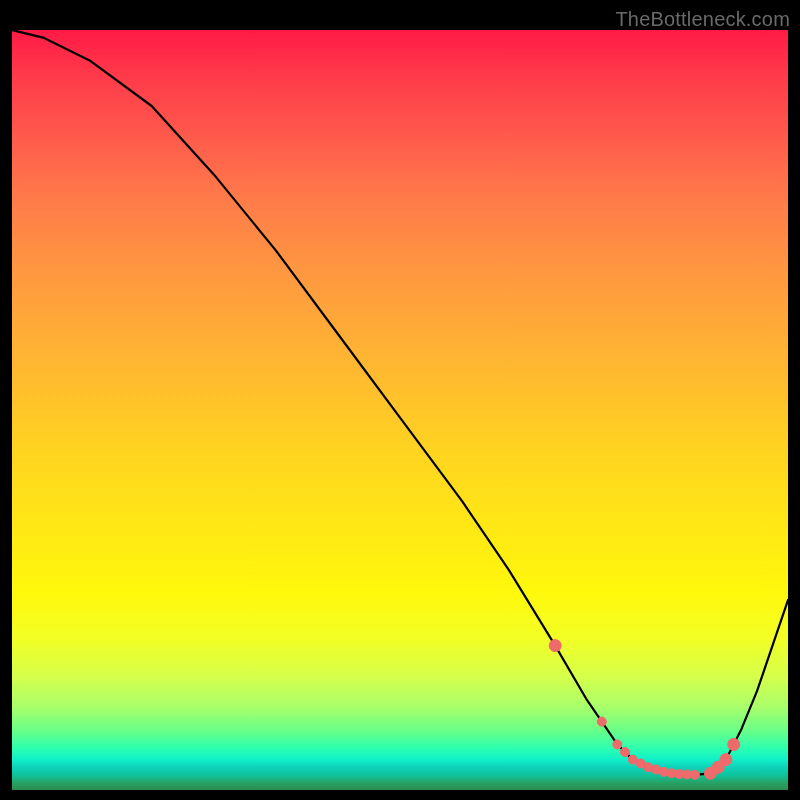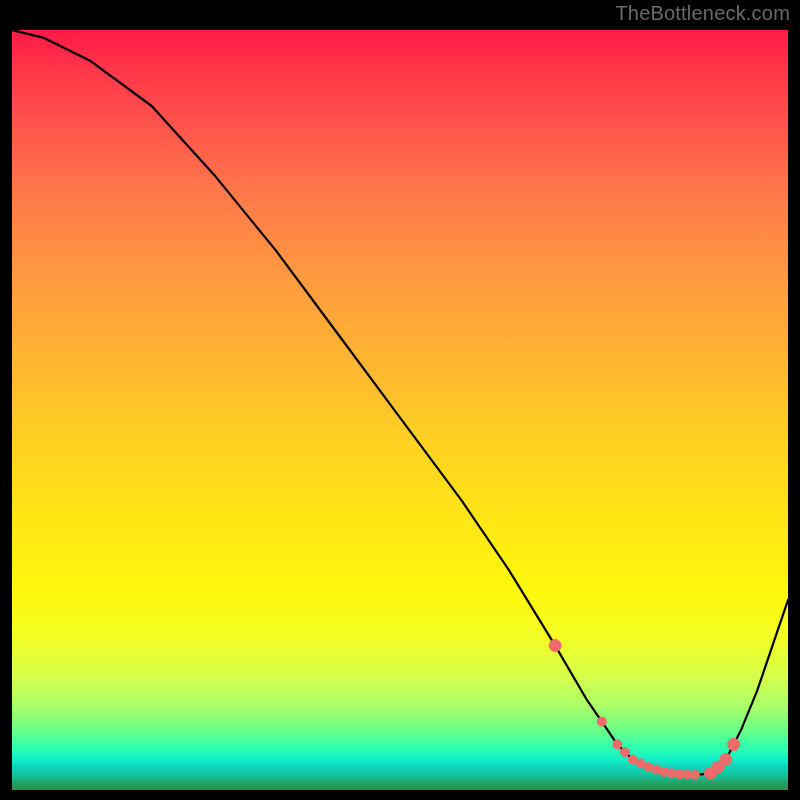--- a/index.html
+++ b/index.html
@@ -49,21 +49,21 @@
       #25a468 99%,
       #2e8a4b 100%
     );
   }
   .curve {
     position: absolute;
     inset: 0;
   }
   .watermark {
     position: absolute;
-    top: 2px;
+    top: 8px;
     right: 10px;
     color: #6a6a6a;
     font-size: 20px;
     letter-spacing: 0.2px;
     font-weight: 500;
   }
 </style>
 </head>
 <body>
 

